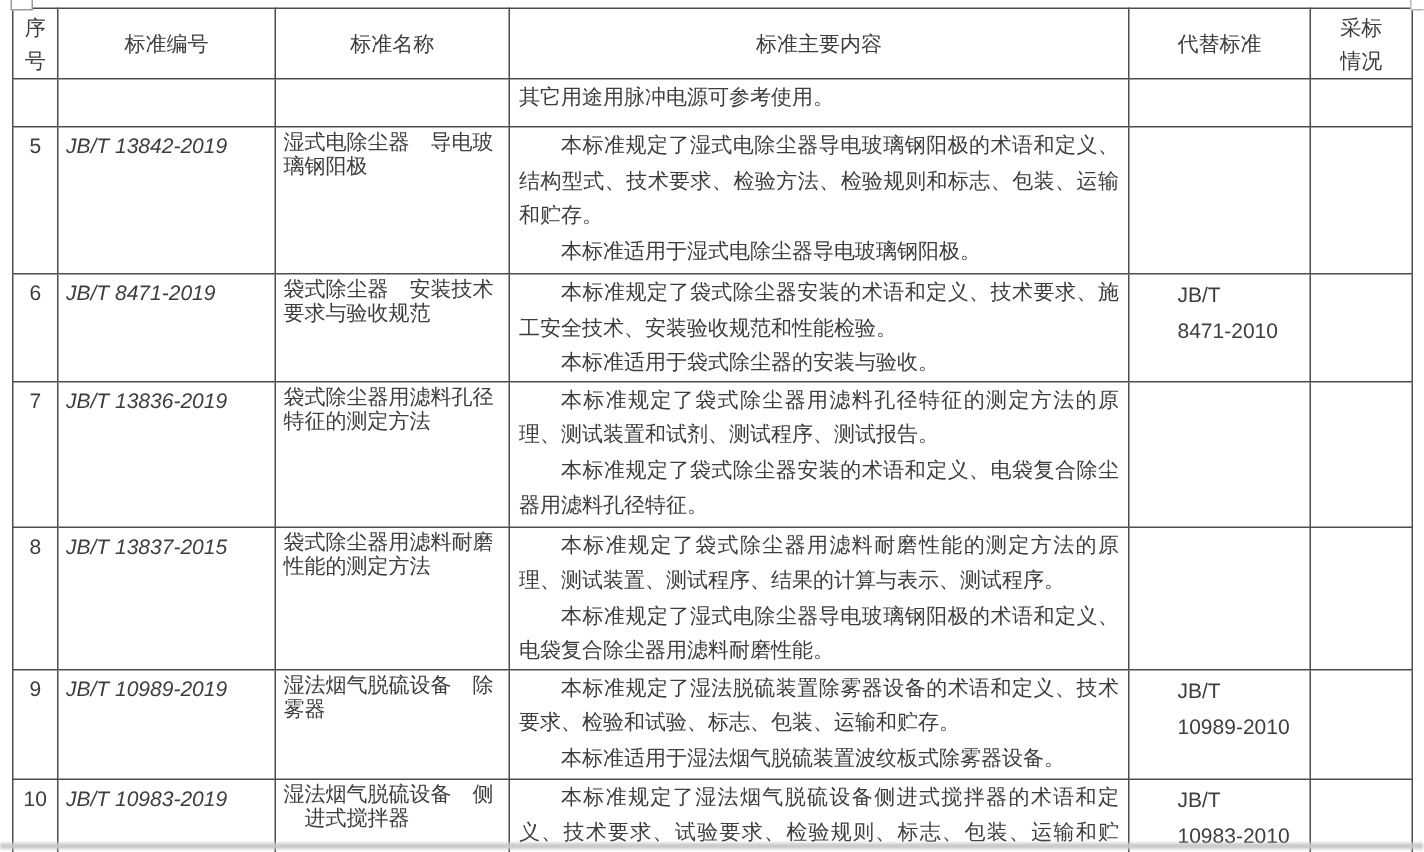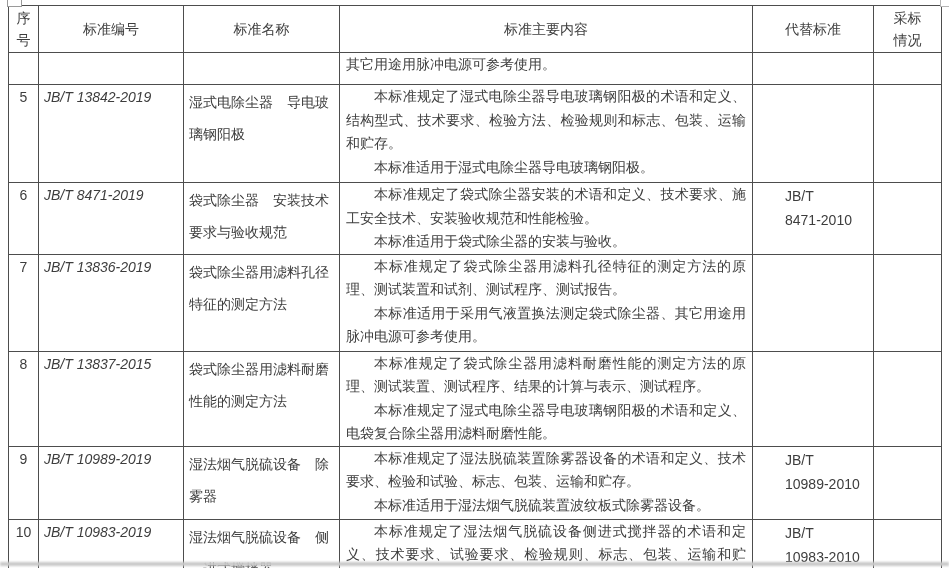--- a/index.html
+++ b/index.html
@@ -20,21 +20,21 @@
     padding:1px 5px;
     overflow:hidden;
   }
   .doc-table thead tr{height:47px;}
   .doc-table th{
     text-align:center;vertical-align:middle;
     white-space:pre-line;line-height:22px;
   }
   td.no{text-align:center;padding-left:1px;padding-right:1px;line-height:23px;}
   td.code{line-height:23px;font-style:italic;}
-  td.name{white-space:pre-line;line-height:32px;}
+  td.name{white-space:pre-line;line-height:16px;}
   td.replaced{white-space:pre-line;line-height:24px;padding-left:32px;}
   td.adoption{line-height:23px;}
   td.content{padding:0 6px;}
   td.content p{
     margin:0;line-height:23.5px;
     text-align:justify;
     
     text-justify:inter-ideograph;
   }
   td.content p.indent{text-indent:2em;}
@@ -112,21 +112,21 @@
 8471-2010</td>
           <td class="adoption"></td>
         </tr>
         <tr style="height: 97px;">
           <td class="no">7</td>
           <td class="code">JB/T 13836-2019</td>
           <td class="name">袋式除尘器用滤料孔径
 特征的测定方法</td>
           <td class="content">
             <p class="indent">本标准规定了袋式除尘器用滤料孔径特征的测定方法的原理、测试装置和试剂、测试程序、测试报告。</p>
-            <p class="indent">本标准适用于采用气液置换法测定袋式除尘器、其它用途用脉冲电源可参考使用。</p>
+            <p class="indent">本标准规定了袋式除尘器安装的术语和定义、电袋复合除尘器用滤料孔径特征。</p>
           </td>
           <td class="replaced"></td>
           <td class="adoption"></td>
         </tr>
         <tr style="height: 94px;">
           <td class="no">8</td>
           <td class="code">JB/T 13837-2015</td>
           <td class="name">袋式除尘器用滤料耐磨
 性能的测定方法</td>
           <td class="content">

